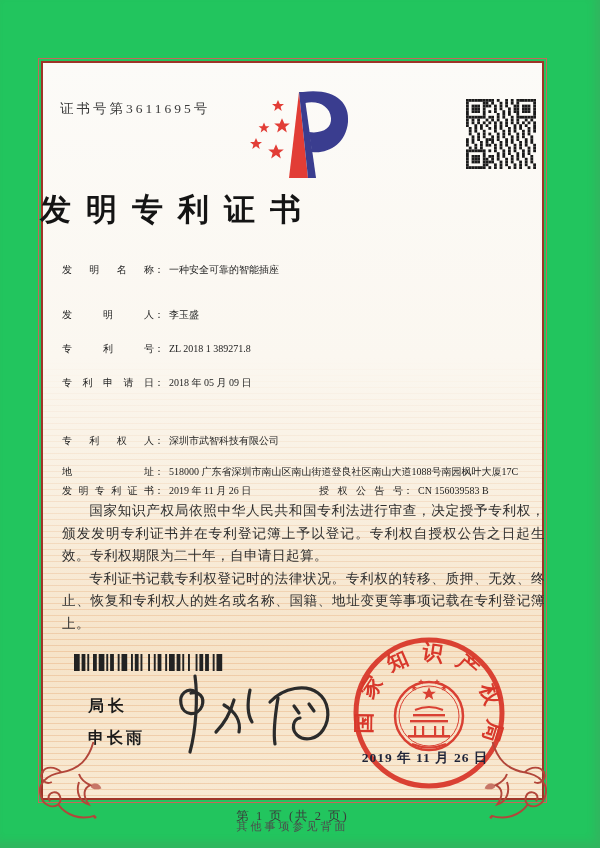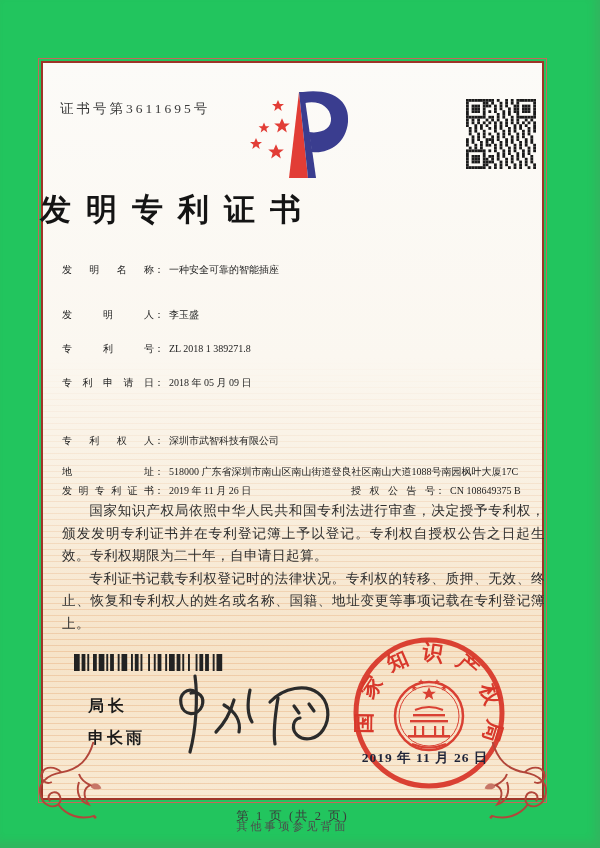--- a/index.html
+++ b/index.html
@@ -19,21 +19,21 @@
   .abs{position:absolute;}
   .cert-no{left:60px;top:100px;font-size:13.5px;letter-spacing:3px;color:#3a3a3a;}
   .title{left:25px;top:189px;width:469px;text-align:left;font-size:31px;font-weight:bold;
          letter-spacing:15px;color:#141414;text-indent:15px;}
   .row{position:absolute;left:62px;display:flex;align-items:flex-start;font-size:10px;color:#232323;line-height:21px;}
   .lbl{flex:none;width:92px;text-align:justify;text-align-last:justify;}
   .colon{flex:none;}
   .val{margin-left:5px;}
   .addr-val{width:388px;}
   .grant-val1{flex:none;width:150px;margin-left:5px;}
-  .lbl2{flex:none;width:84px;text-align:justify;text-align-last:justify;margin-left:32px;}
+  .lbl2{flex:none;width:84px;text-align:justify;text-align-last:justify;}
   .body-text{left:62px;top:501px;width:483px;font-size:13.6px;line-height:22.5px;
          color:#2e2e2e;text-align:justify;letter-spacing:.4px;font-family:Liberation Mono, monospace;}
   .body-text p{margin:0;text-indent:2em;}
   .officer-title{left:88px;top:696px;font-size:16px;letter-spacing:4px;color:#1c1c1c;font-weight:600;}
   .officer-name{left:88px;top:728px;font-size:16px;letter-spacing:3px;color:#1c1c1c;font-weight:600;}
   .seal-date{left:345px;top:749px;width:160px;text-align:center;font-size:13.5px;font-weight:bold;
          color:#1f2438;letter-spacing:1px;}
   .page-info{left:38px;top:808px;width:509px;text-align:center;font-size:12.5px;color:#3a3a3a;letter-spacing:2px;}
   .back-note{left:38px;top:819px;width:509px;text-align:center;font-size:11px;color:#4c4c4c;letter-spacing:3px;}
   svg{display:block;}
@@ -411,21 +411,21 @@
     <span class="lbl">地址</span>
       <span class="colon">：</span>
       <span class="val addr-val">518000 广东省深圳市南山区南山街道登良社区南山大道1088号南园枫叶大厦17C</span>
   </div>
   <div class="row" style="top:480px;">
     <span class="lbl">发明专利证书</span>
       <span class="colon">：</span>
       <span class="grant-val1">2019 年 11 月 26 日</span>
     <span class="lbl2">授权公告号</span>
       <span class="colon">：</span>
-      <span class="val">CN 108649375 B</span>
+      <span class="val">CN 156039583 B</span>
   </div>
 
   <div class="abs body-text">
     <p>国家知识产权局依照中华人民共和国专利法进行审查，决定授予专利权，颁发发明专利证书并在专利登记簿上予以登记。专利权自授权公告之日起生效。专利权期限为二十年，自申请日起算。</p>
     <p>专利证书记载专利权登记时的法律状况。专利权的转移、质押、无效、终止、恢复和专利权人的姓名或名称、国籍、地址变更等事项记载在专利登记簿上。</p>
   </div>
 
   <div class="abs" style="left:74px;top:654px;">
     <svg id="barcode-svg" width="160" height="17" viewBox="0 0 160 17">
         <rect x="0.00" y="0" width="5.70" height="17" fill="#222"></rect>

